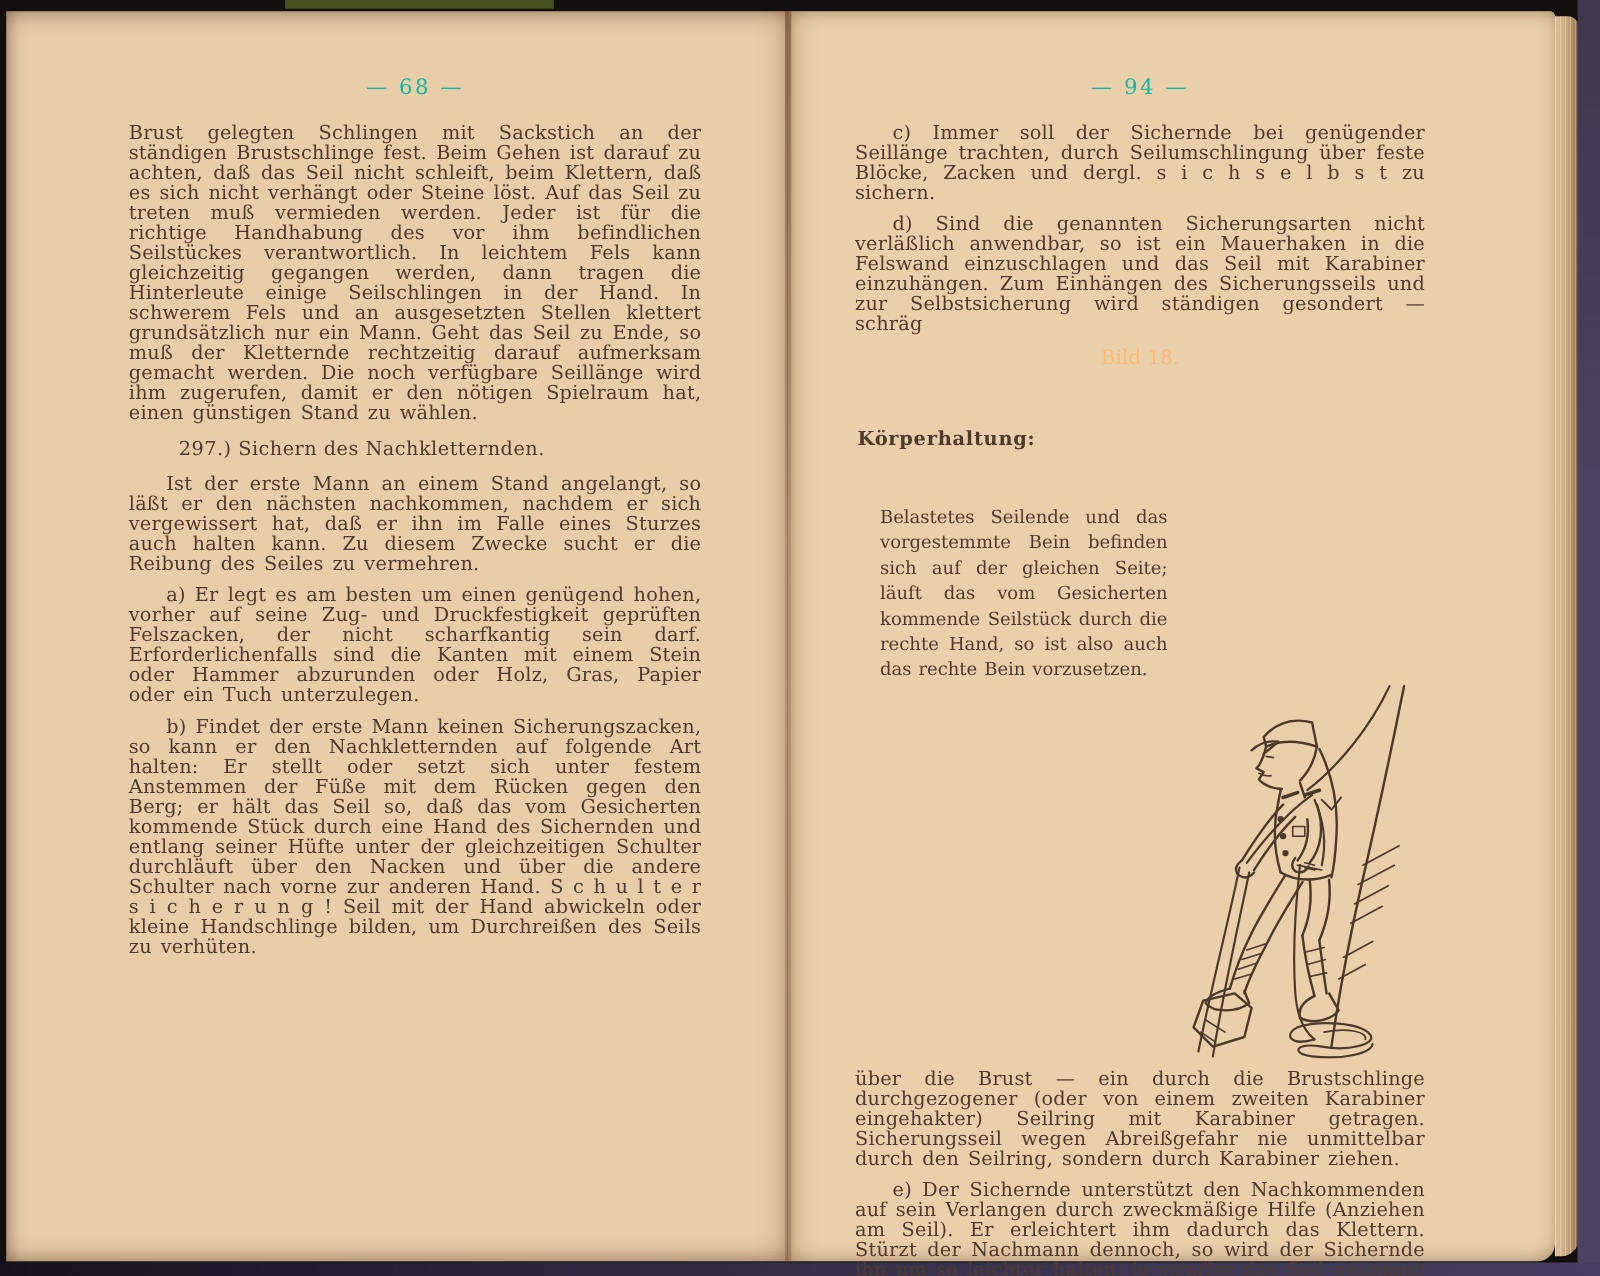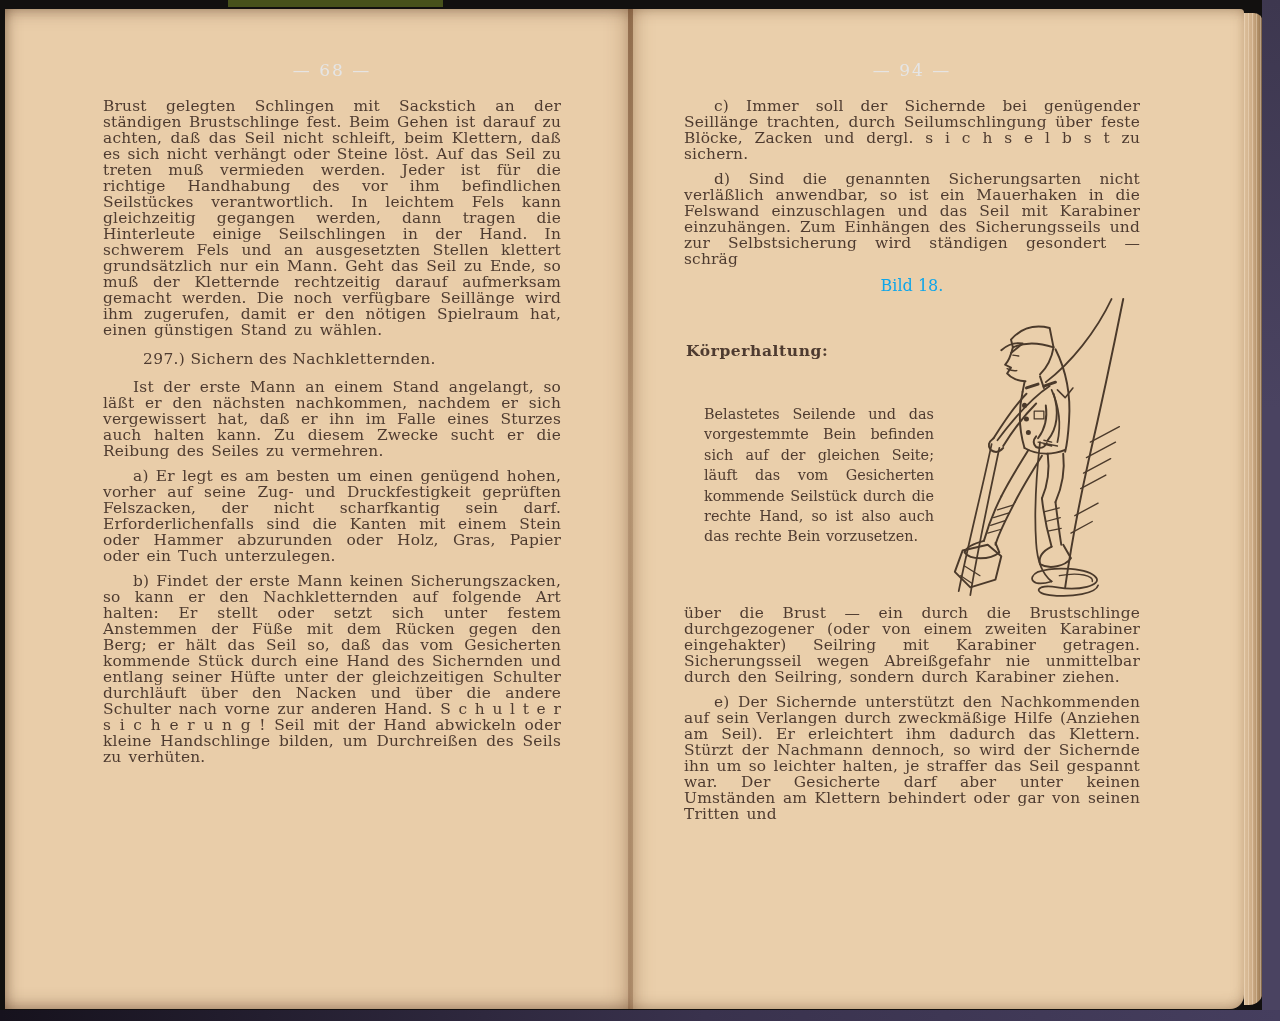--- a/index.html
+++ b/index.html
@@ -52,35 +52,35 @@
   .edge-stack::after {
     content:""; position:absolute; inset:0; border-radius:0 9px 14px 0;
     background:repeating-linear-gradient(90deg,rgba(255,240,220,.35) 0 1px,rgba(0,0,0,0) 1px 4px);
   }
   
   .col { position:absolute; color:#4e3b30; }
   .col-left  { left:103px; top:60px; width:458px; }
   .col-right { left:684px; top:60px; width:456px; }
   .page-header {
     text-align:center; font-size:17px; letter-spacing:2px;
-    margin:0 0 18px; color:#e5e5e5;
+    margin:0 0 18px; color:#14b8a6;
   }
   .para {
     font-size:15.4px; line-height:16px; text-align:justify;
     word-spacing:2px; letter-spacing:.2px;
     margin:0 0 9px; text-indent:30px;
   }
   .para.flush { text-indent:0; }
   .section-heading {
     font-size:15.4px; line-height:22.3px; letter-spacing:.4px;
     margin:10px 0 9px; text-indent:40px;
   }
   
-  .bild-caption { text-align:center; font-size:16px; margin:8px 0 2px; color:#0ea5e9; }
-  .figure-row { display:flex; margin:0 0 8px; }
+  .bild-caption { text-align:center; font-size:16px; margin:8px 0 2px; color:#fdba74; }
+  .figure-row { display:flex; margin:0 0 8px;flex-direction:column; }
   .figure-note { width:256px; box-sizing:border-box; padding:44px 6px 0 2px; }
   .note-label { font-weight:bold; font-size:15.5px; letter-spacing:.6px; margin:0 0 12px; }
   .note-text {
     font-size:14.4px; line-height:20.4px; text-align:justify;
     word-spacing:1px; padding-left:18px;margin-top:44px;
   }
   .figure-art { flex:1; }
   .figure-art svg { display:block; margin:0 0 0 auto; }
 </style>
 </head>

